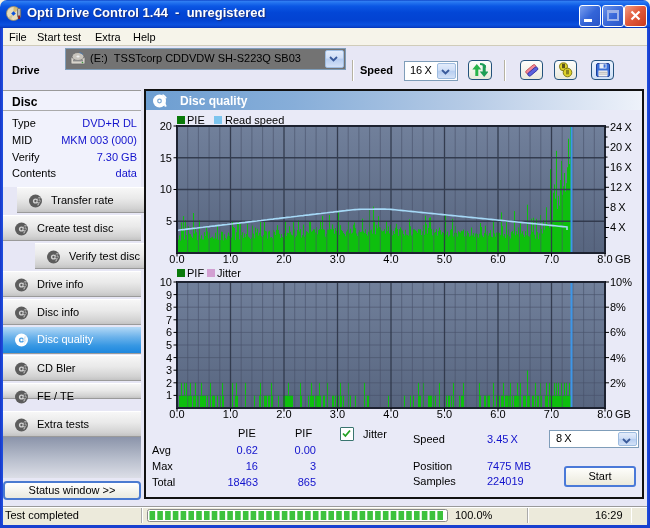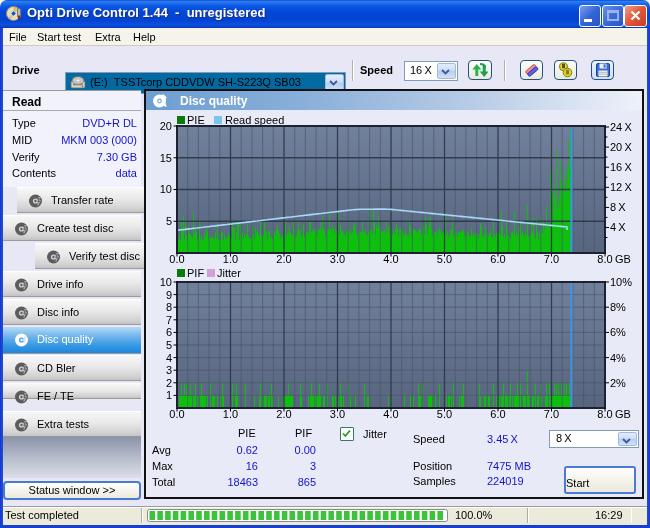--- a/index.html
+++ b/index.html
@@ -35,21 +35,21 @@
     </svg>
   </div>
 
 <div class="abs" style="left:3px;top:28px;width:644px;height:17px;background:#f6f4ea;border-bottom:1px solid #d0ccba"></div>
 <span class="lbl" style="left:9px;top:31px">File</span>
 <span class="lbl" style="left:37px;top:31px">Start test</span>
 <span class="lbl" style="left:95px;top:31px">Extra</span>
 <span class="lbl" style="left:133px;top:31px">Help</span>
 
 <span class="lbl" style="left:12px;top:64px;font-weight:bold">Drive</span>
-<div class="abs" style="left:65px;top:72px;width:279px;height:20px;background:#0369a1;border:1px solid #7f9db9">
+<div class="abs" style="left:65px;top:48px;width:279px;height:20px;background:#737373;border:1px solid #7f9db9">
 <span class="abs" style="left:4px;top:2px"><svg width="16" height="15" viewBox="0 0 16 15">
 <rect x="1" y="6" width="14" height="7" rx="1" fill="#d8d4cc" stroke="#6a6a6a" stroke-width="0.8"></rect>
 <ellipse cx="8" cy="5.5" rx="6" ry="4" fill="#c8c4bc" stroke="#6a6a6a" stroke-width="0.8"></ellipse>
 <ellipse cx="8" cy="5.5" rx="1.6" ry="1.1" fill="#efefef"></ellipse>
 <rect x="3" y="9" width="10" height="1.4" fill="#8a8a8a"></rect>
 <circle cx="12.5" cy="11.5" r="0.8" fill="#3a9a3a"></circle>
 <path d="M9.5 1.5a6 4 0 0 1 3.5 2" stroke="#4a7ab5" stroke-width="1" fill="none"></path>
 </svg></span>
 <span class="lbl" style="left:24px;top:3px">(E:) &nbsp;TSSTcorp CDDVDW SH-S223Q SB03</span>
 <div style="position:absolute;right:1px;top:1px;bottom:1px;width:17px;border-radius:2px;background:linear-gradient(180deg,#e3ecfb 0%,#cfdef6 45%,#b6cdf0 50%,#d3e1f7 100%);border:1px solid #9ebce0;">
@@ -97,21 +97,21 @@
 <rect x="1.5" y="1.5" width="13" height="13" rx="1.5" fill="#3a6fd8" stroke="#1c3f9a" stroke-width="1"></rect>
 <rect x="4.5" y="1.5" width="7" height="5" fill="#e8eef8"></rect>
 <rect x="8.6" y="2.3" width="2" height="3.4" fill="#3a6fd8"></rect>
 <rect x="3.5" y="8.5" width="9" height="6" fill="#f2f2f2"></rect>
 <rect x="3.5" y="9.8" width="9" height="1" fill="#b8b8b8"></rect>
 <rect x="3.5" y="11.6" width="9" height="1" fill="#b8b8b8"></rect>
 </svg></span>
   </div>
 
 <div class="abs" style="left:3px;top:90px;width:138px;height:96px;background:#f1f2fc;border-top:1px solid #9a9a9a"></div>
-<span class="lbl" style="left:12px;top:95px;font-size:12px;font-weight:bold">Read</span>
+<span class="lbl" style="left:12px;top:95px;font-size:12px;font-weight:bold">Disc</span>
 <div class="abs" style="left:3px;top:110px;width:138px;height:1px;background:#aaa"></div>
 <span class="lbl" style="left:12px;top:117px">Type</span>
 <span class="val" style="right:513px;top:117px">DVD+R DL</span>
 <span class="lbl" style="left:12px;top:134px">MID</span>
 <span class="val" style="right:513px;top:134px">MKM 003 (000)</span>
 <span class="lbl" style="left:12px;top:151px">Verify</span>
 <span class="val" style="right:513px;top:151px">7.30 GB</span>
 <span class="lbl" style="left:12px;top:167px">Contents</span>
 <span class="val" style="right:513px;top:167px">data</span>
 <div style="position:absolute;left:3px;top:187px;width:138px;height:26px;background:linear-gradient(180deg,#f7f7f7 0%,#e9e9e9 45%,#d2d2d2 85%,#c3c3c3 100%);border-top:1px solid #fff;border-bottom:1px solid #9a9a9a;box-sizing:border-box;margin-left:14px;">
@@ -364,21 +364,21 @@
 <span class="lbl" style="left:413px;top:475px">Samples</span>
 <span class="val" style="left:487px;top:475px">224019</span>
 <div class="abs" style="left:549px;top:430px;width:88px;height:16px;background:#fff;border:1px solid #7f9db9">
 <span class="lbl" style="left:6px;top:1px">8 X</span>
     <div style="position:absolute;right:1px;top:1px;bottom:1px;width:17px;border-radius:2px;background:linear-gradient(180deg,#e3ecfb 0%,#cfdef6 45%,#b6cdf0 50%,#d3e1f7 100%);border:1px solid #9ebce0;">
 <svg width="9" height="6" viewBox="0 0 9 6" style="position:absolute;left:3px;top:5px">
         <path d="M1 1l3.5 3.5L8 1" stroke="#3a5a9a" stroke-width="1.8" fill="none"></path>
       </svg>
     </div>
   </div>
-<div class="abs" style="left:564px;top:466px;width:68px;height:15px;border:2px solid #4a79d8;border-radius:3px;background:linear-gradient(180deg,#fefefb,#ebe9dc);text-align:left;font-size:11px;padding-top:9px">Start</div>
+<div class="abs" style="left:564px;top:466px;width:68px;height:15px;border:2px solid #4a79d8;border-radius:3px;background:linear-gradient(180deg,#fefefb,#ebe9dc);text-align:center;font-size:11px;padding-top:2px">Start</div>
 
 <div class="abs" style="left:3px;top:506px;width:644px;height:18px;background:#eceadb;border-top:1px solid #9a9a9a;box-shadow:inset 0 1px 0 #fff"></div>
 <span class="lbl" style="left:5px;top:509px">Test completed</span>
 <div class="abs" style="left:141px;top:508px;width:1px;height:15px;background:#aaa;border-right:1px solid #fff"></div>
 <svg class="abs" width="302" height="14" style="left:147px;top:509px">
 <rect x="0.5" y="0.5" width="300" height="12" rx="2" fill="#fff" stroke="#8a8a8a"></rect>
     <rect x="2.5" y="2" width="5.6" height="9" fill="#3dc23d"></rect>
     <rect x="10.3" y="2" width="5.6" height="9" fill="#3dc23d"></rect>
     <rect x="18.1" y="2" width="5.6" height="9" fill="#3dc23d"></rect>
     <rect x="25.8" y="2" width="5.6" height="9" fill="#3dc23d"></rect>

